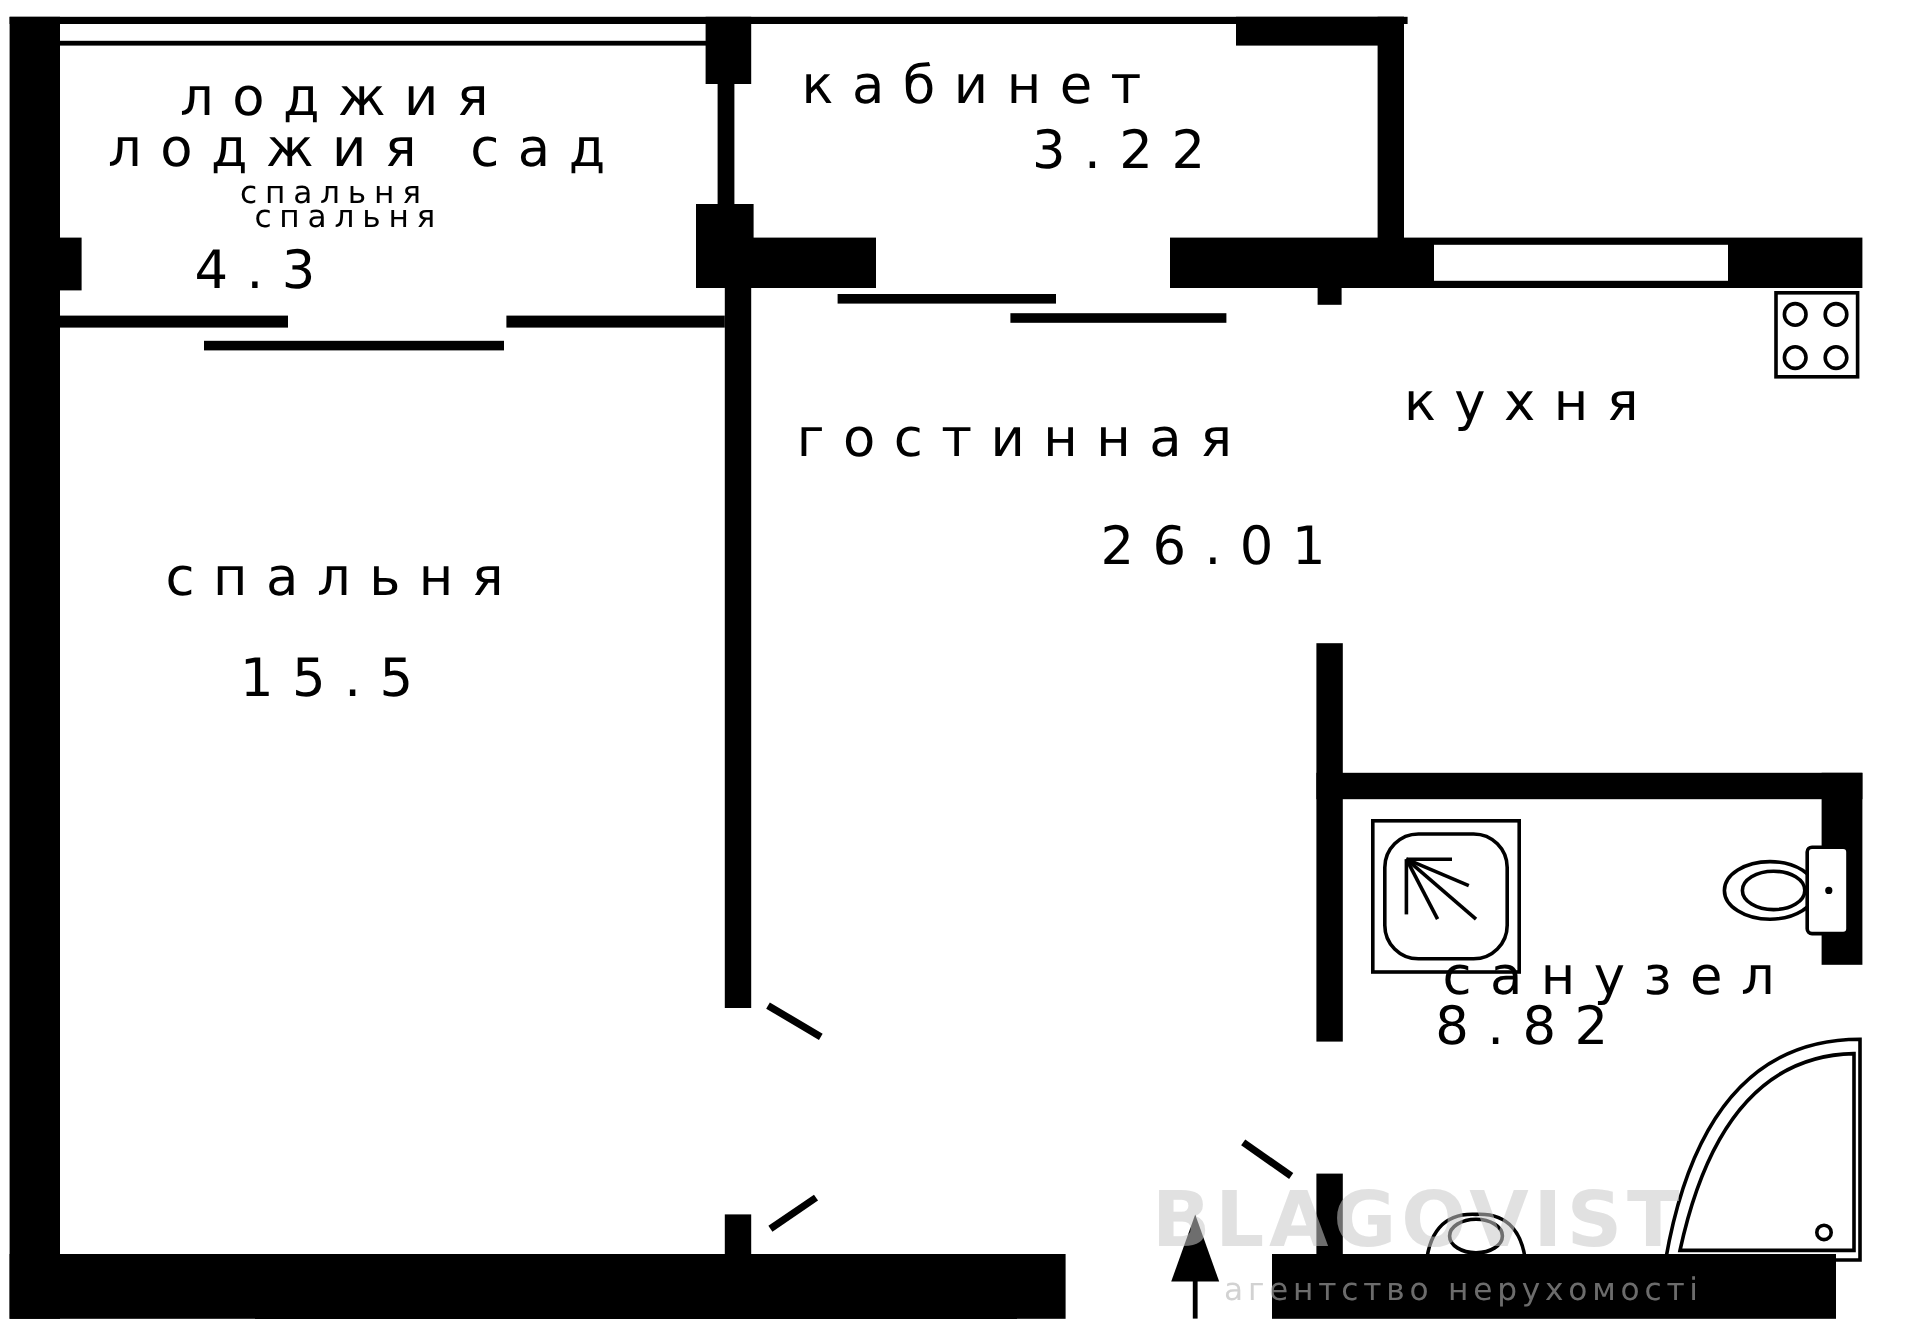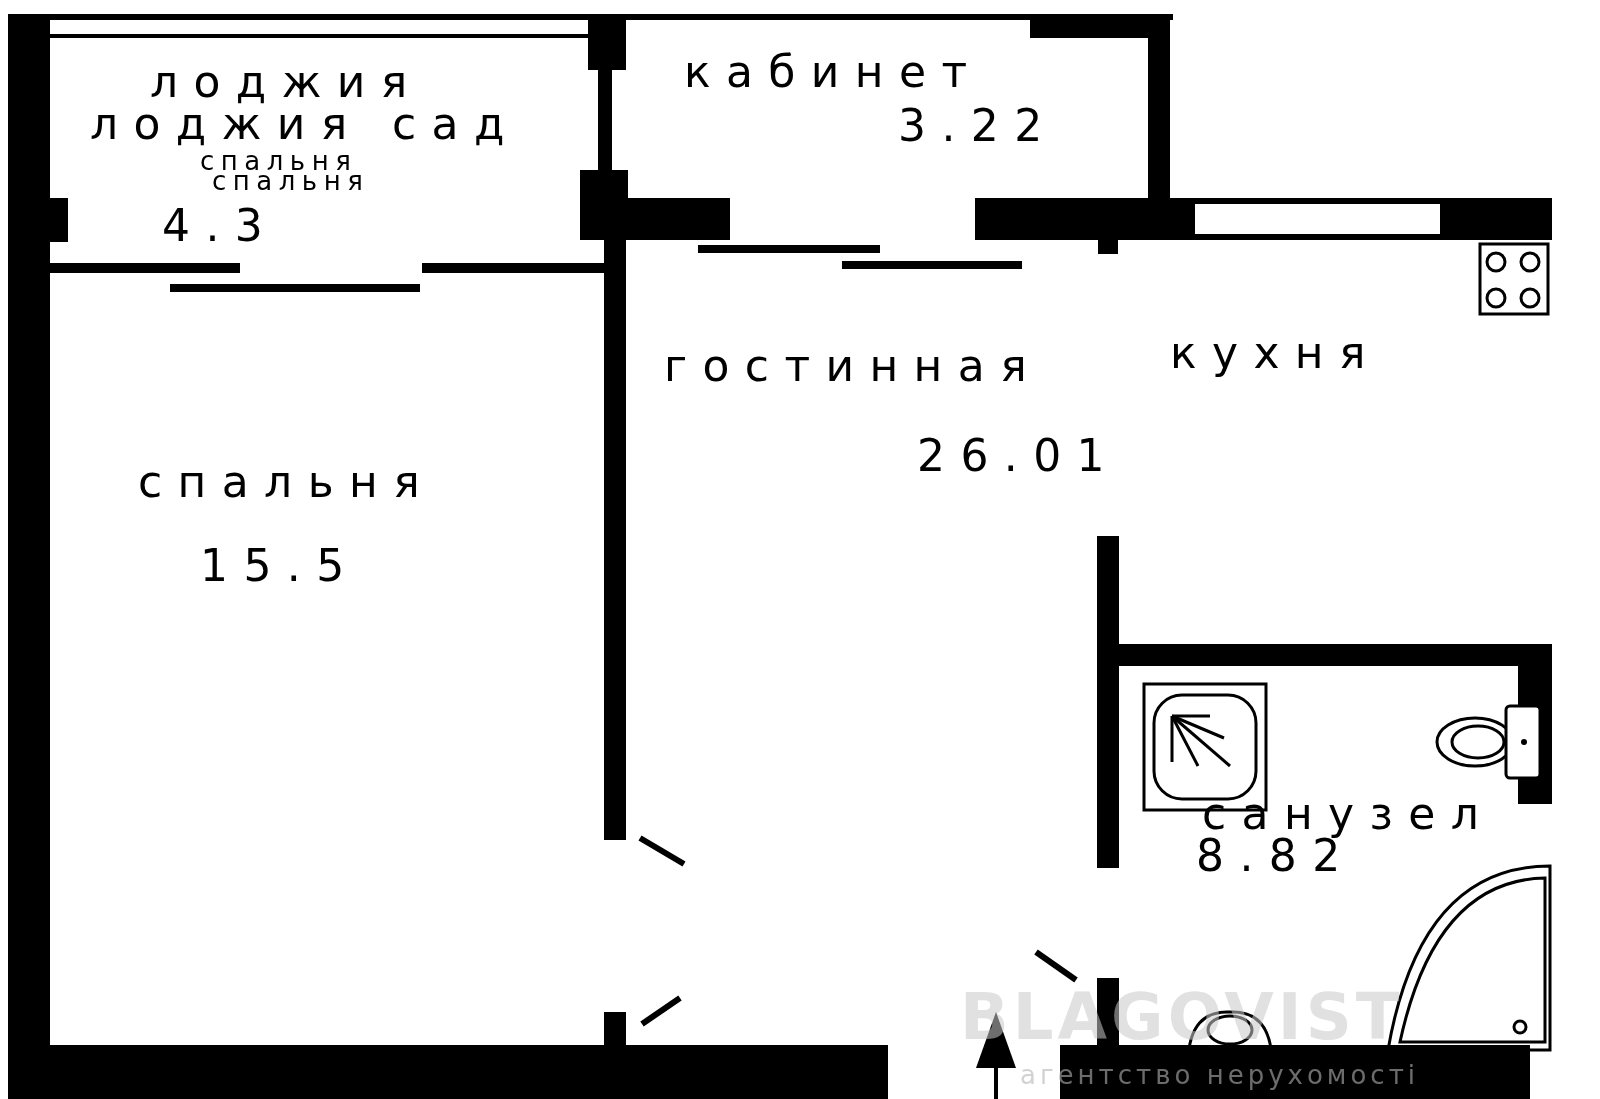--- a/index.html
+++ b/index.html
@@ -84,24 +84,24 @@
       <polygon points="996,1012 976,1068 1016,1068" fill="#000"></polygon>
       <rect x="994" y="1060" width="4" height="39" fill="#000"></rect>
     </g>
 </svg>
 
 <div class="t lg" style="left:150px;top:56px;">лоджия</div>
 <div class="t lg" style="left:90px;top:98px;">лоджия сад</div>
 <div class="t sm" style="left:200px;top:150px;">спальня</div>
 <div class="t sm" style="left:212px;top:170px;">спальня</div>
 <div class="t lg" style="left:152px;top:200px;margin-left:10px;">4.3</div>
-<div class="t lg" style="left:668px;top:46px;margin-left:16px;">кабинет</div>
-<div class="t lg" style="left:860px;top:100px;margin-left:38px;">3.22</div>
+<div class="t lg" style="left:668px;top:46px;">кабинет</div>
+<div class="t lg" style="left:860px;top:100px;">3.22</div>
 <div class="t lg" style="left:664px;top:340px;">гостинная</div>
 <div class="t lg" style="left:917px;top:430px;">26.01</div>
-<div class="t lg" style="left:1170px;top:327px;">кухня</div>
+<div class="t lg" style="left:1170px;top:310px;">кухня</div>
 <div class="t lg" style="left:138px;top:456px;">спальня</div>
 <div class="t lg" style="left:200px;top:540px;">15.5</div>
 <div class="t lg" style="left:1202px;top:788px;">санузел</div>
 <div class="t lg" style="left:1196px;top:830px;">8.82</div>
 
 <div class="wm" style="left:960px;top:980px;">BLAGOVIST</div>
 <div class="wm2" style="left:1020px;top:1060px;">агентство нерухомості</div>
 
 </body></html>

